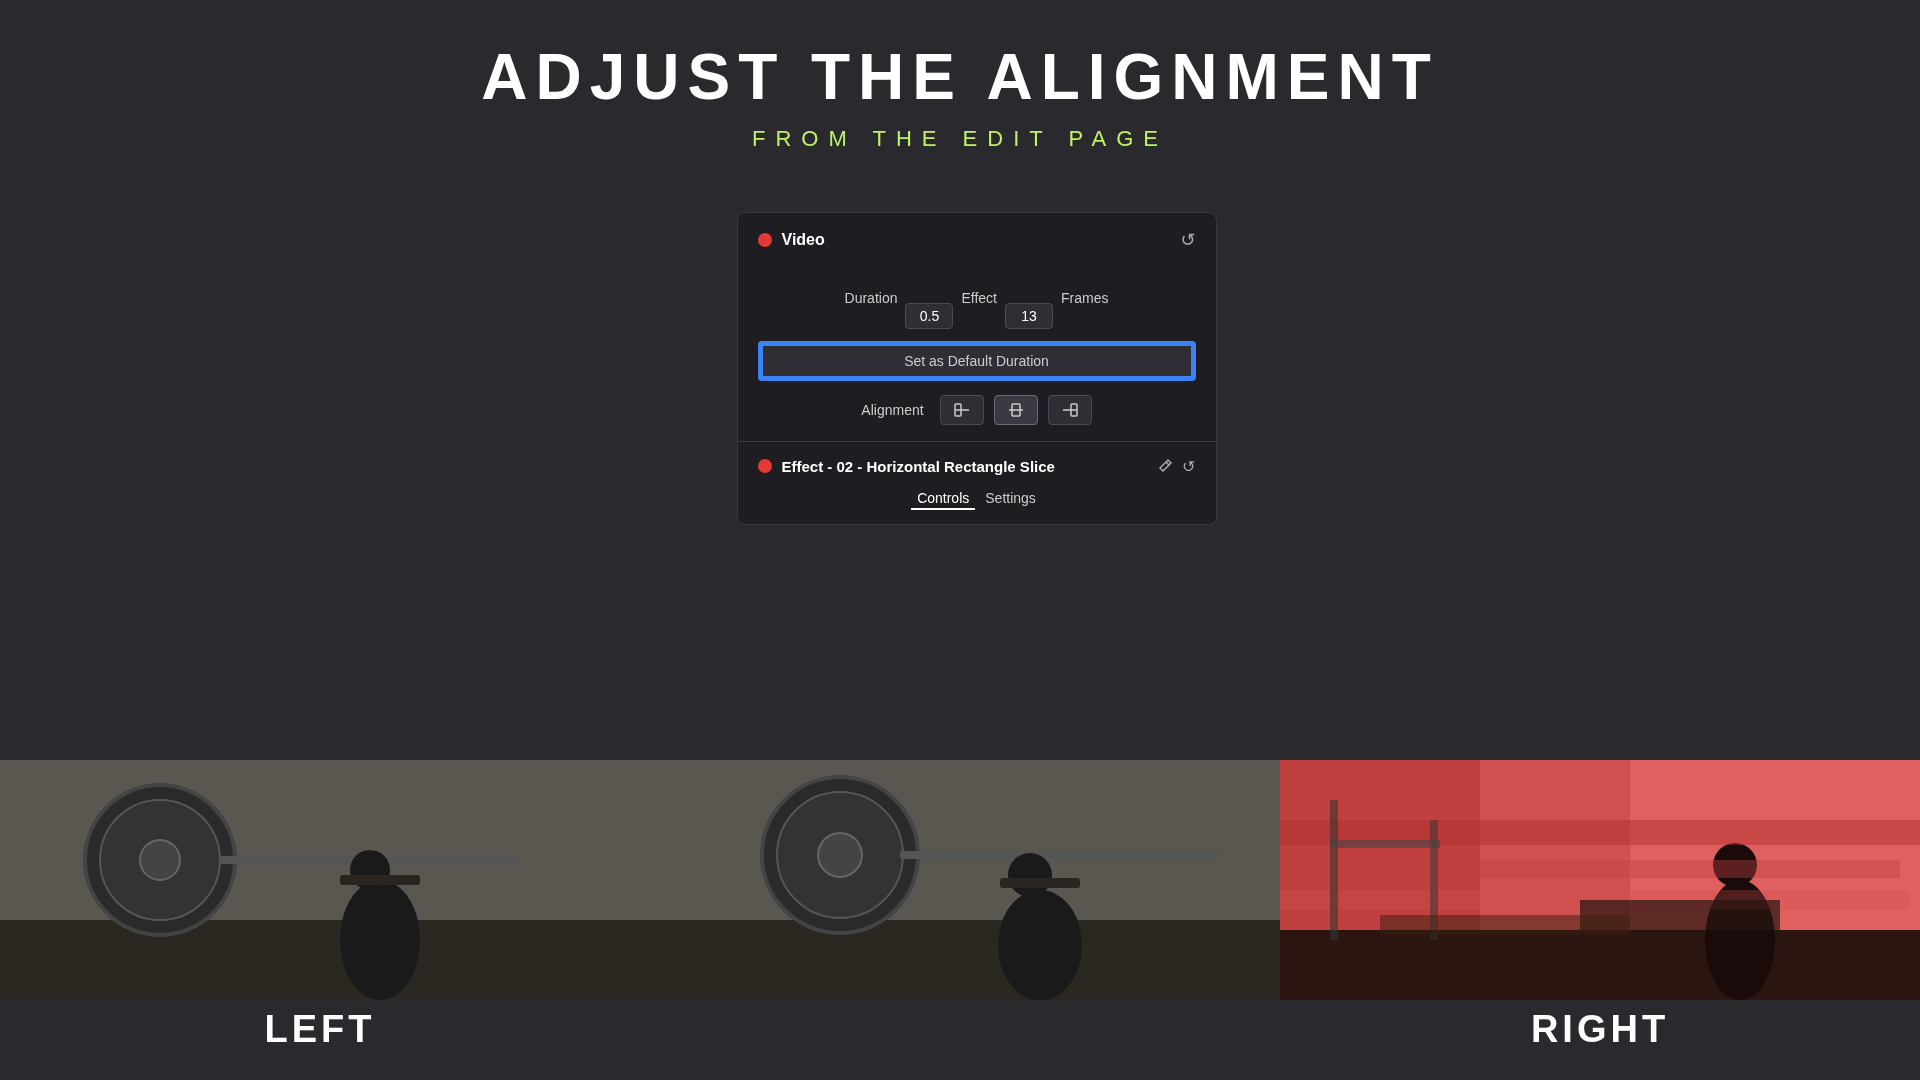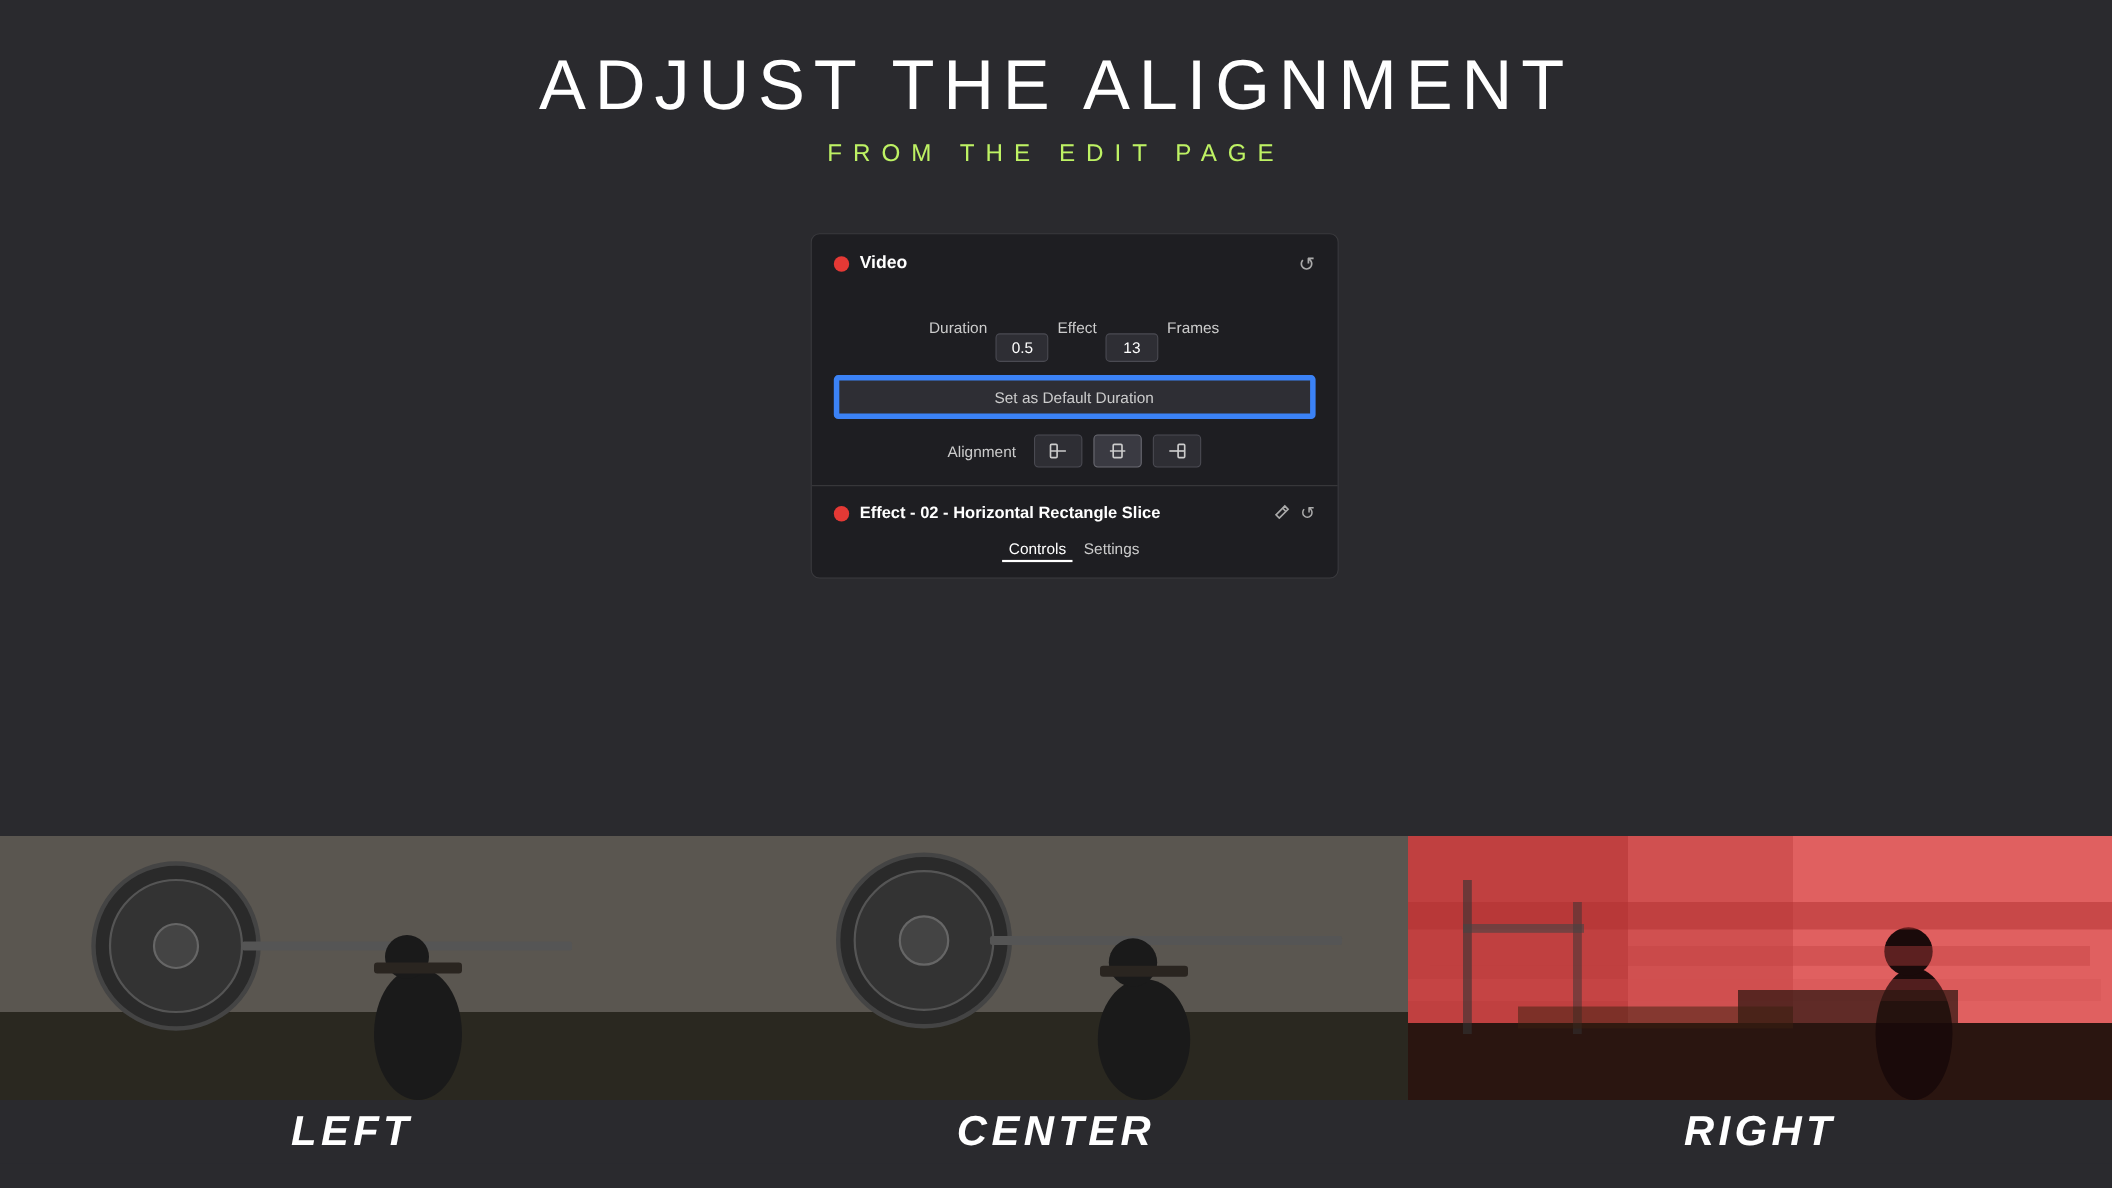--- a/index.html
+++ b/index.html
@@ -15,21 +15,21 @@
 
     
     .header {
       text-align: center;
       padding-top: 40px;
     }
 
     .main-title {
       color: #ffffff;
       font-size: 64px;
-      font-weight: 400;
+      font-weight: 700;
       letter-spacing: 8px;
       text-transform: uppercase;
     }
 
     .sub-title {
       color: #bef264;
       font-size: 22px;
       font-weight: 400;
       letter-spacing: 10px;
       text-transform: uppercase;
@@ -249,21 +249,20 @@
       overflow: hidden;
       position: relative;
     }
 
     .thumbnail-label {
       height: 58px;
       display: flex;
       align-items: center;
       justify-content: center;
       background-color: #2a2a2e;
-      font-style: italic;
     }
 
     .thumbnail-label-text {
       color: #ffffff;
       font-size: 38px;
       font-weight: 900;
       letter-spacing: 4px;
       text-transform: uppercase;
     }
 
@@ -389,23 +388,20 @@
         <circle cx="200" cy="95" r="22" fill="#444" stroke="#666" stroke-width="2"></circle>
 
         <rect x="260" y="91" width="320" height="8" fill="#555" rx="2"></rect>
 
         <ellipse cx="400" cy="185" rx="42" ry="55" fill="#1a1a1a"></ellipse>
         <circle cx="390" cy="115" r="22" fill="#1a1a1a"></circle>
 
         <rect x="360" y="118" width="80" height="10" fill="#2a2520" rx="3"></rect>
       </svg>
     </div>
-    <div class="thumbnail-label">
-      <span class="thumbnail-label-text">CENTER</span>
-    </div>
   </div>
 
   <div class="thumbnail-item">
     <div class="thumbnail-img">
       <svg width="100%" height="100%" viewBox="0 0 640 240" preserveAspectRatio="xMidYMid slice">
 
         <rect width="640" height="240" fill="#5a2020"></rect>
 
         <rect x="0" y="0" width="640" height="170" fill="#c04040"></rect>
 

